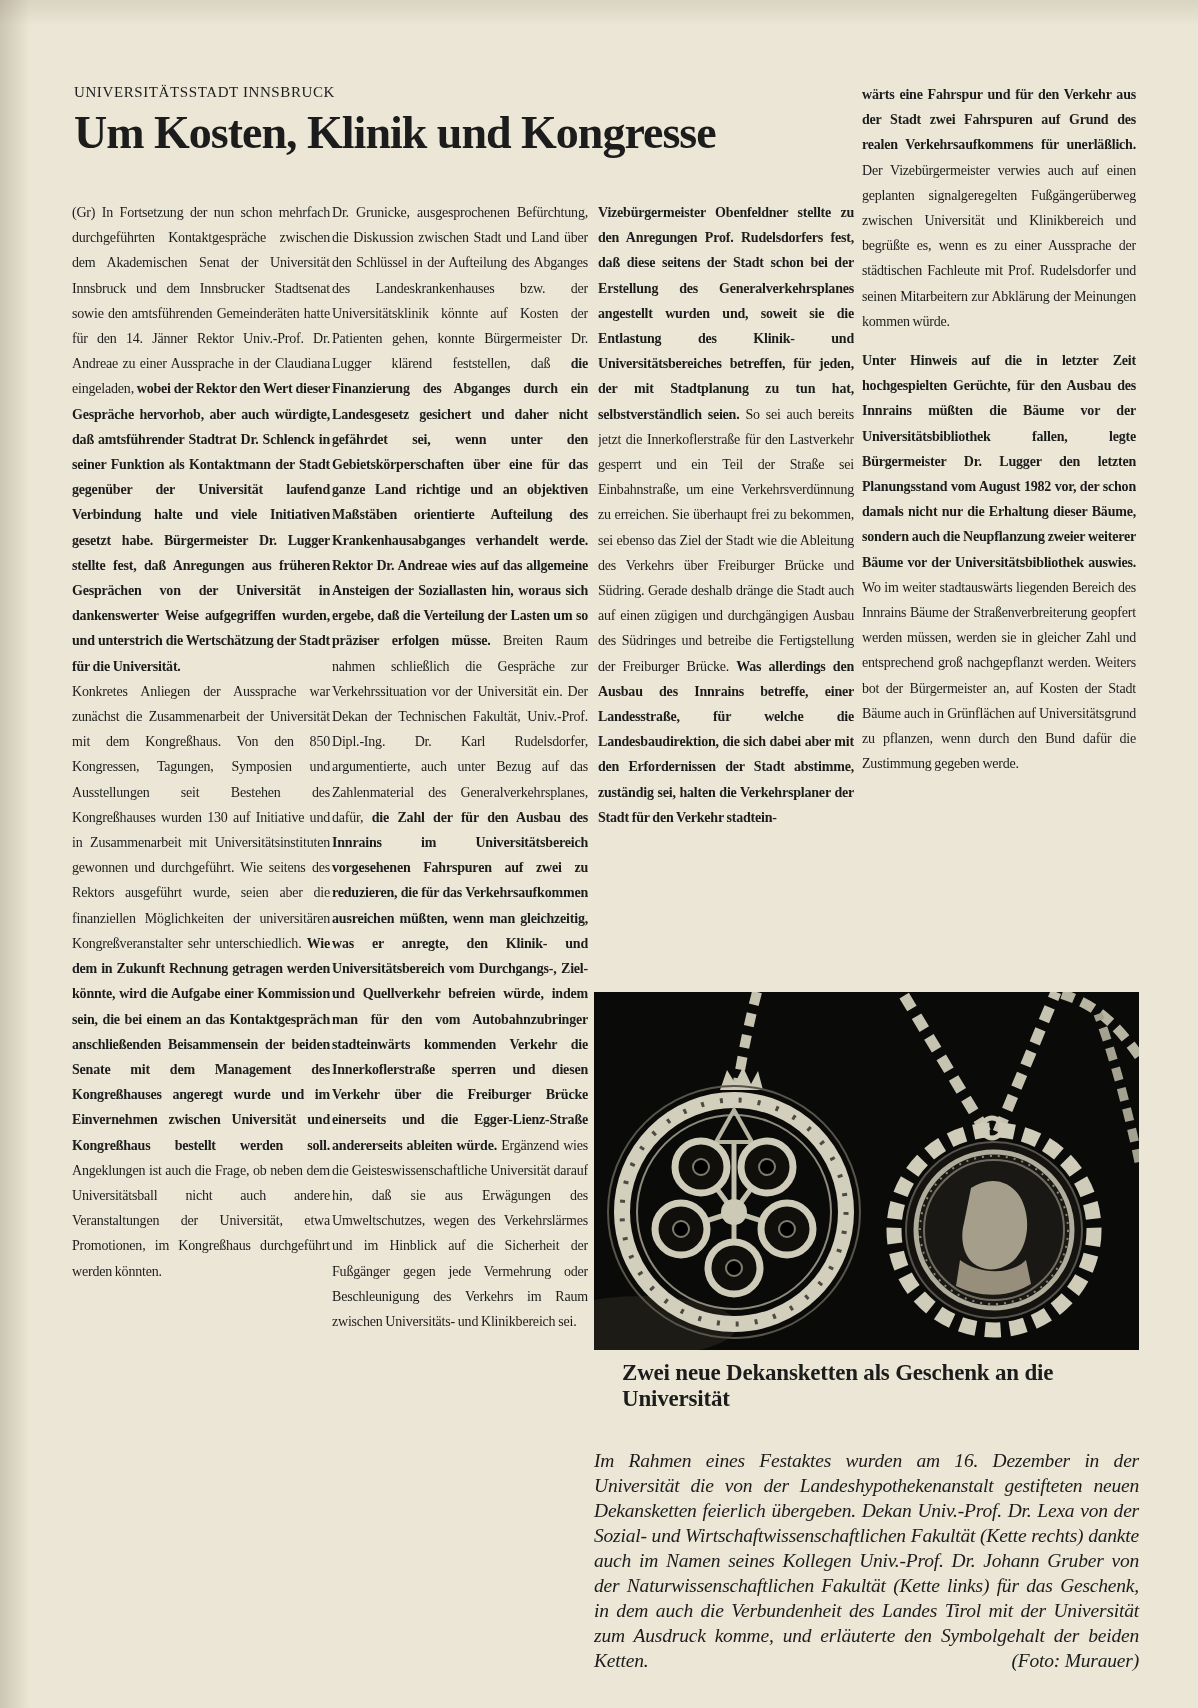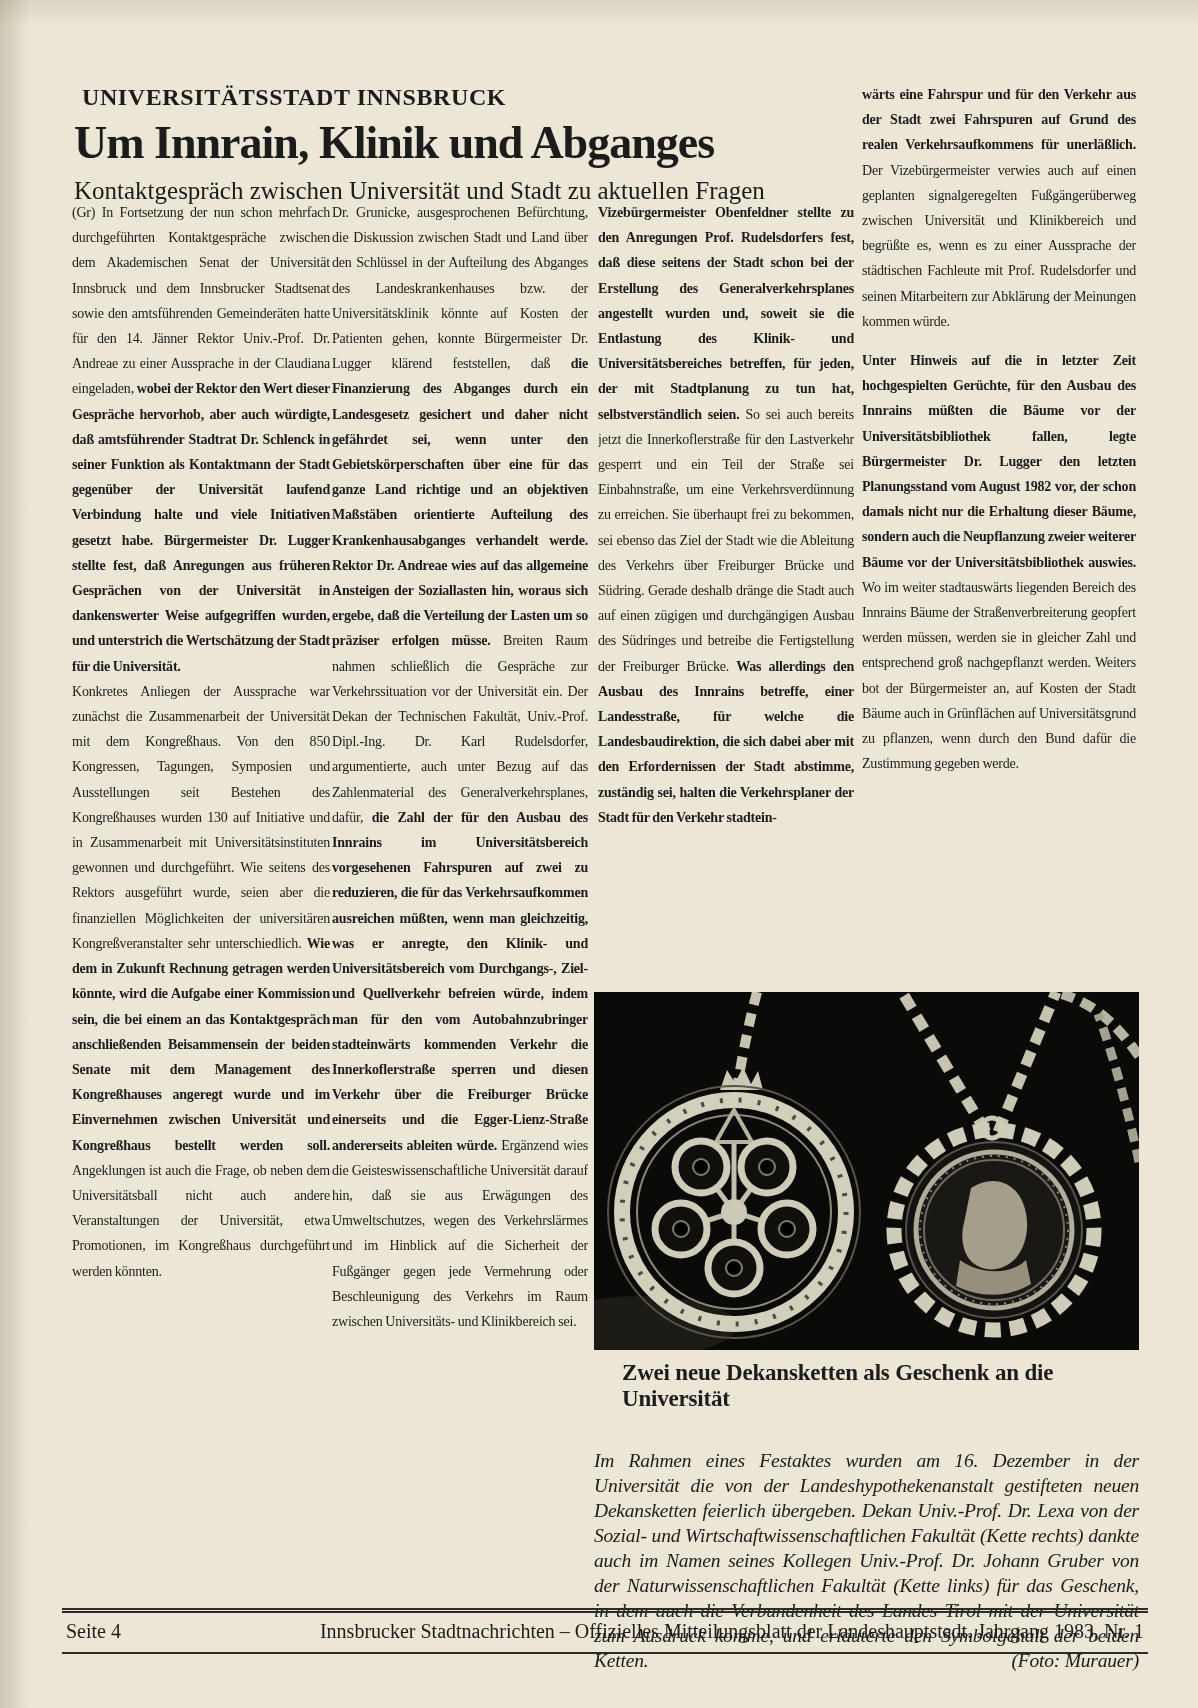--- a/index.html
+++ b/index.html
@@ -10,21 +10,21 @@
     color:#1c1c1c;
   }
   .page{
     position:relative;width:1198px;height:1708px;overflow:hidden;
     background:
       linear-gradient(90deg, rgba(92,82,56,.22) 0px, rgba(92,82,56,0) 30px),
       linear-gradient(180deg, rgba(92,82,56,.12) 0px, rgba(92,82,56,0) 26px),
       #ebe6d5;
   }
   .masthead{position:absolute;left:74px;top:84px;width:786px;}
-  .kicker{font-size:24px;font-weight:bold;letter-spacing:.6px;margin-left:8px;}
+  .kicker{font-size:15px;font-weight:normal;letter-spacing:.6px;}
   .headline{margin:6px 0 0 0;font-size:46px;line-height:52px;font-weight:bold;letter-spacing:-1px;}
   .subtitle{margin-top:8px;font-size:25px;line-height:28px;}
 
   .col{position:absolute;overflow:hidden;font-size:14px;line-height:25.2px;
        letter-spacing:-.2px;word-spacing:-.5px;text-align:justify;}
   .col1{left:72px; top:200px;width:258px;height:1392px;}
   .col2{left:332px;top:200px;width:256px;height:1392px;}
   .col3{left:598px;top:200px;width:256px;height:788px;}
   .col4{left:862px;top:82px; width:274px;height:912px;}
   .par{margin:0;}
@@ -44,22 +44,21 @@
           padding:7px 4px 9px 4px;display:flex;justify-content:space-between;
           font-size:20px;}
 </style>
 </head>
 <body>
 
 <div class="page">
 
   <header class="masthead">
     <div class="kicker">UNIVERSITÄTSSTADT INNSBRUCK</div>
-    <h1 class="headline">Um Innrain, Klinik und Abganges</h1>
-    <div class="subtitle">Kontaktgespräch zwischen Universität und Stadt zu aktuellen Fragen</div>
+    <h1 class="headline">Um Kosten, Klinik und Kongresse</h1>
   </header>
 
   <section class="col col1" lang="de">
       <p class="par"><span>(Gr) In Fortsetzung der nun schon mehrfach durchgeführten Kontaktgespräche zwischen dem Akademischen Senat der Universität Innsbruck und dem Innsbrucker Stadtsenat sowie den amtsführenden Gemeinderäten hatte für den 14. Jänner Rektor Univ.-Prof. Dr. Andreae zu einer Aussprache in der Claudiana eingeladen, </span><span class="bold">wobei der Rektor den Wert dieser Gespräche hervorhob, aber auch würdigte, daß amtsführender Stadtrat Dr. Schlenck in seiner Funktion als Kontaktmann der Stadt gegenüber der Universität laufend Verbindung halte und viele Initiativen gesetzt habe. Bürgermeister Dr. Lugger stellte fest, daß Anregungen aus früheren Gesprächen von der Universität in dankenswerter Weise aufgegriffen wurden, und unterstrich die Wertschätzung der Stadt für die Universität.</span></p>
       <p class="par"><span>Konkretes Anliegen der Aussprache war zunächst die Zusammenarbeit der Universität mit dem Kongreßhaus. Von den 850 Kongressen, Tagungen, Symposien und Ausstellungen seit Bestehen des Kongreßhauses wurden 130 auf Initiative und in Zusammenarbeit mit Universitätsinstituten gewonnen und durchgeführt. Wie seitens des Rektors ausgeführt wurde, seien aber die finanziellen Möglichkeiten der universitären Kongreßveranstalter sehr unterschiedlich. </span><span class="bold">Wie dem in Zukunft Rechnung getragen werden könnte, wird die Aufgabe einer Kommission sein, die bei einem an das Kontaktgespräch anschließenden Beisammensein der beiden Senate mit dem Management des Kongreßhauses angeregt wurde und im Einvernehmen zwischen Universität und Kongreßhaus bestellt werden soll.</span><span> Angeklungen ist auch die Frage, ob neben dem Universitätsball nicht auch andere Veranstaltungen der Universität, etwa Promotionen, im Kongreßhaus durchgeführt werden könnten.</span></p>
     </section>
   <section class="col col2" lang="de">
       <p class="par"><span>Dr. Grunicke, ausgesprochenen Befürchtung, die Diskussion zwischen Stadt und Land über den Schlüssel in der Aufteilung des Abganges des Landeskrankenhauses bzw. der Universitätsklinik könnte auf Kosten der Patienten gehen, konnte Bürgermeister Dr. Lugger klärend feststellen, daß </span><span class="bold">die Finanzierung des Abganges durch ein Landesgesetz gesichert und daher nicht gefährdet sei, wenn unter den Gebietskörperschaften über eine für das ganze Land richtige und an objektiven Maßstäben orientierte Aufteilung des Krankenhausabganges verhandelt werde. Rektor Dr. Andreae wies auf das allgemeine Ansteigen der Soziallasten hin, woraus sich ergebe, daß die Verteilung der Lasten um so präziser erfolgen müsse.</span><span> Breiten Raum nahmen schließlich die Gespräche zur Verkehrssituation vor der Universität ein. Der Dekan der Technischen Fakultät, Univ.-Prof. Dipl.-Ing. Dr. Karl Rudelsdorfer, argumentierte, auch unter Bezug auf das Zahlenmaterial des Generalverkehrsplanes, dafür, </span><span class="bold">die Zahl der für den Ausbau des Innrains im Universitätsbereich vorgesehenen Fahrspuren auf zwei zu reduzieren, die für das Verkehrsaufkommen ausreichen müßten, wenn man gleichzeitig, was er anregte, den Klinik- und Universitätsbereich vom Durchgangs-, Ziel- und Quellverkehr befreien würde, indem man für den vom Autobahnzubringer stadteinwärts kommenden Verkehr die Innerkoflerstraße sperren und diesen Verkehr über die Freiburger Brücke einerseits und die Egger-Lienz-Straße andererseits ableiten würde.</span><span> Ergänzend wies die Geisteswissenschaftliche Universität darauf hin, daß sie aus Erwägungen des Umweltschutzes, wegen des Verkehrslärmes und im Hinblick auf die Sicherheit der Fußgänger gegen jede Vermehrung oder Beschleunigung des Verkehrs im Raum zwischen Universitäts- und Klinikbereich sei.</span></p>
     </section>
   <section class="col col3" lang="de">
@@ -123,18 +122,14 @@
     </svg>
   </figure>
 
   <div class="caption">
     <div class="cap-title">Zwei neue Dekansketten als Geschenk an die Universität</div>
     <div class="cap-text" lang="de">
         <p class="par"><span class="ital">Im Rahmen eines Festaktes wurden am 16. Dezember in der Universität die von der Landeshypothekenanstalt gestifteten neuen Dekansketten feierlich übergeben. Dekan Univ.-Prof. Dr. Lexa von der Sozial- und Wirtschaftwissenschaftlichen Fakultät (Kette rechts) dankte auch im Namen seines Kollegen Univ.-Prof. Dr. Johann Gruber von der Naturwissenschaftlichen Fakultät (Kette links) für das Geschenk, in dem auch die Verbundenheit des Landes Tirol mit der Universität zum Ausdruck komme, und erläuterte den Symbolgehalt der beiden Ketten.</span><span class="ital credit">(Foto: Murauer)</span></p>
       </div>
   </div>
 
-  <footer class="footer">
-    <span>Seite 4</span>
-    <span>Innsbrucker Stadtnachrichten – Offizielles Mitteilungsblatt der Landeshauptstadt. Jahrgang 1983, Nr. 1</span>
-  </footer>
 
 </div>
 
 </body></html>

